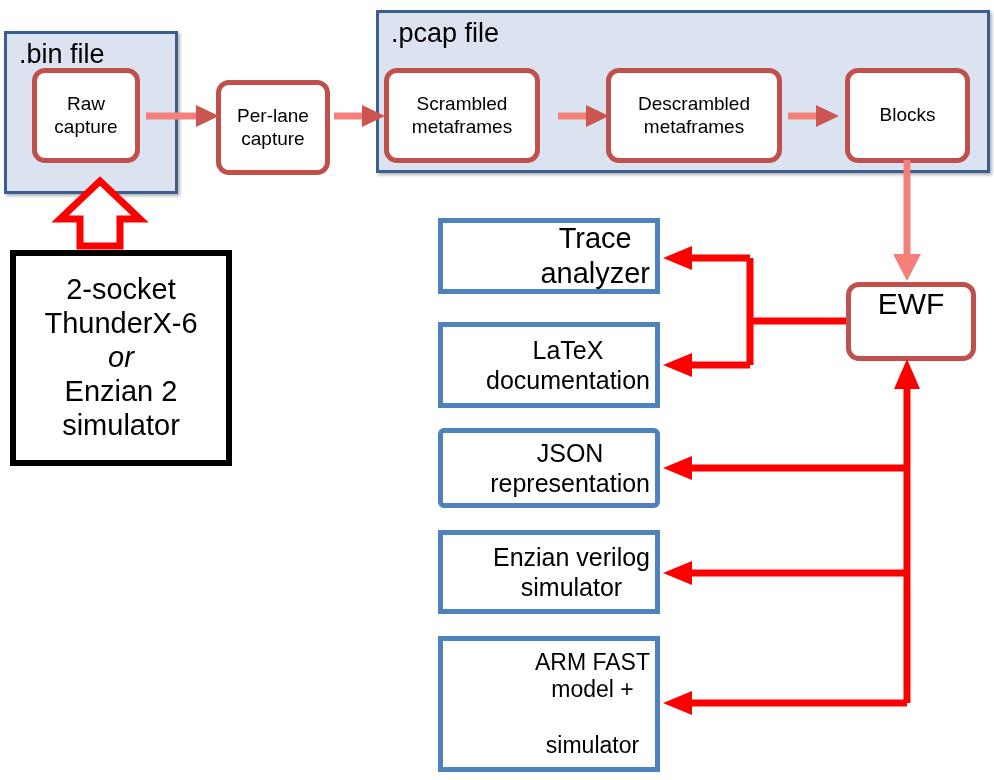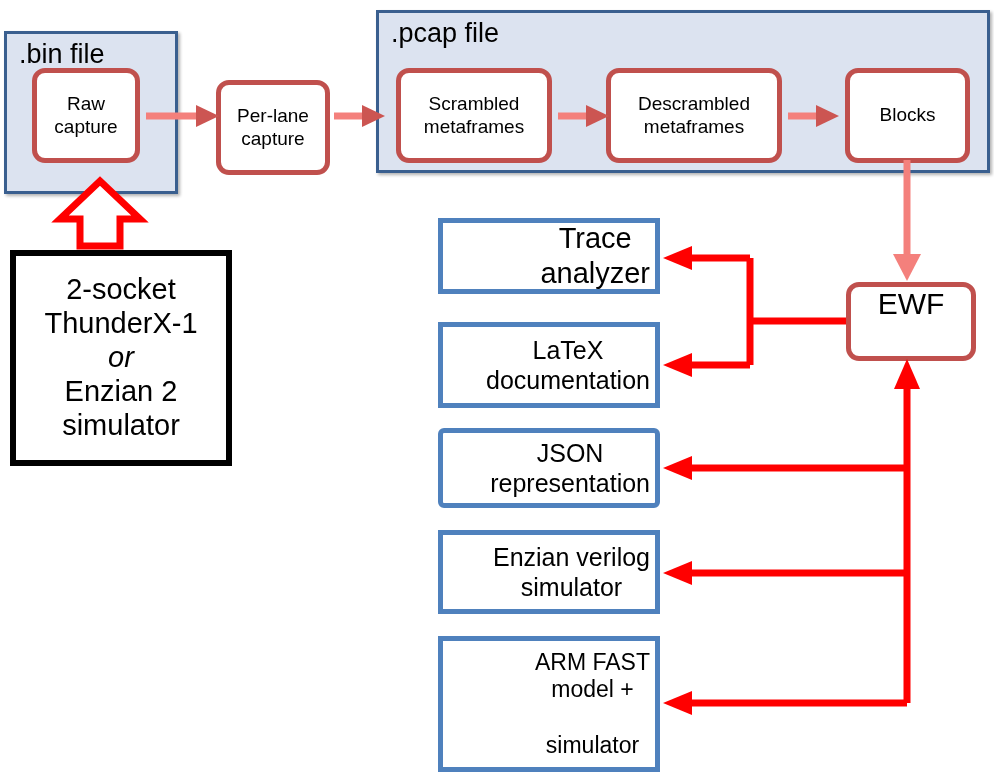--- a/index.html
+++ b/index.html
@@ -131,21 +131,21 @@
     <span>
       <span>Per-lane</span><br>
       <span>capture</span>
     </span>
   </div>
 
   <div class="file-panel" style="left:376px; top:10px; width:614px; height:163px;">
     <div class="panel-title">.pcap file</div>
   </div>
 
-  <div class="stage-box" style="left:396px; top:68px; width:156px; height:95px;">
+  <div class="stage-box" style="left:384px; top:68px; width:156px; height:95px;">
     <span>
       <span>Scrambled</span><br>
       <span>metaframes</span>
     </span>
   </div>
 
   <div class="stage-box" style="left:606px; top:68px; width:176px; height:95px;">
     <span>
       <span>Descrambled</span><br>
       <span>metaframes</span>
@@ -153,21 +153,21 @@
   </div>
 
   <div class="stage-box" style="left:845px; top:68px; width:125px; height:95px;">
     <span>
       <span>Blocks</span>
     </span>
   </div>
 
   <div class="hw-box" style="left:10px; top:250px; width:222px; height:216px;">
     <div>2-socket</div>
-    <div>ThunderX-1</div>
+    <div>ThunderX-6</div>
     <div class="italic-line">or</div>
     <div>Enzian 2</div>
     <div>simulator</div>
   </div>
 
   <div class="ewf-box" style="left:846px; top:282px; width:130px; height:79px;">
     <span>EWF</span>
   </div>
 
   <div class="out-box big" style="left:438px; top:218px; width:222px; height:76px;">

